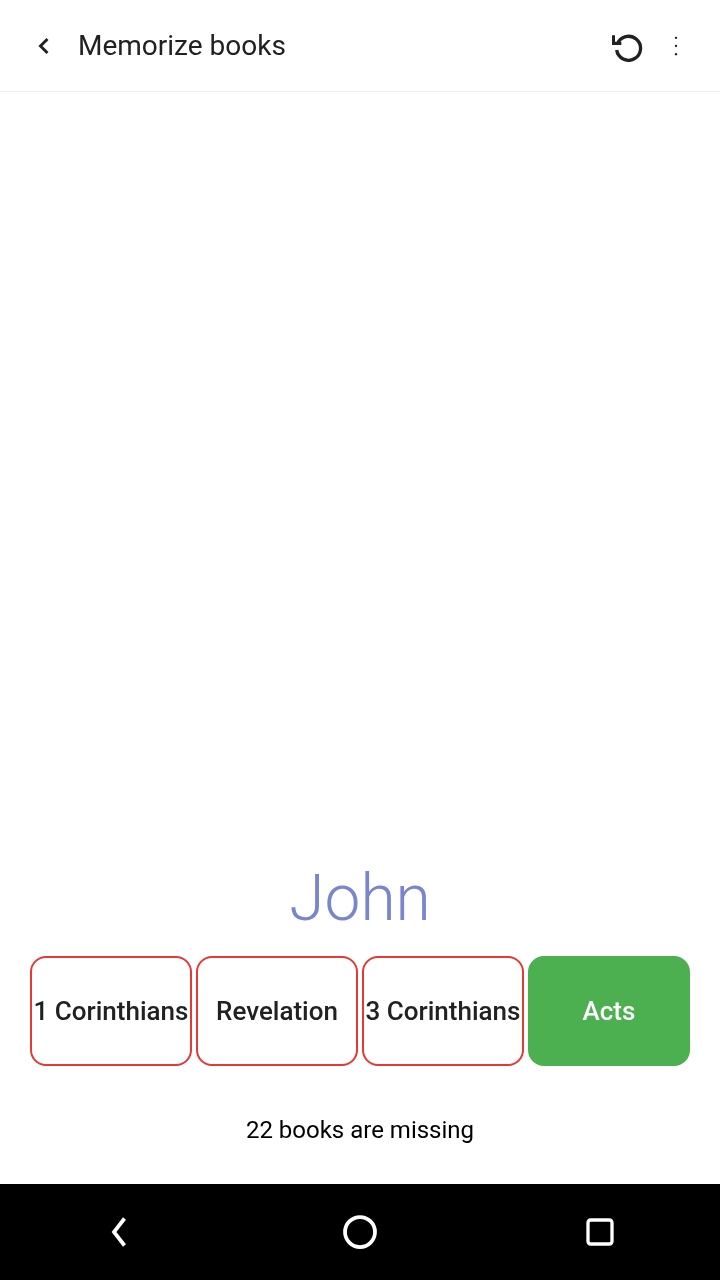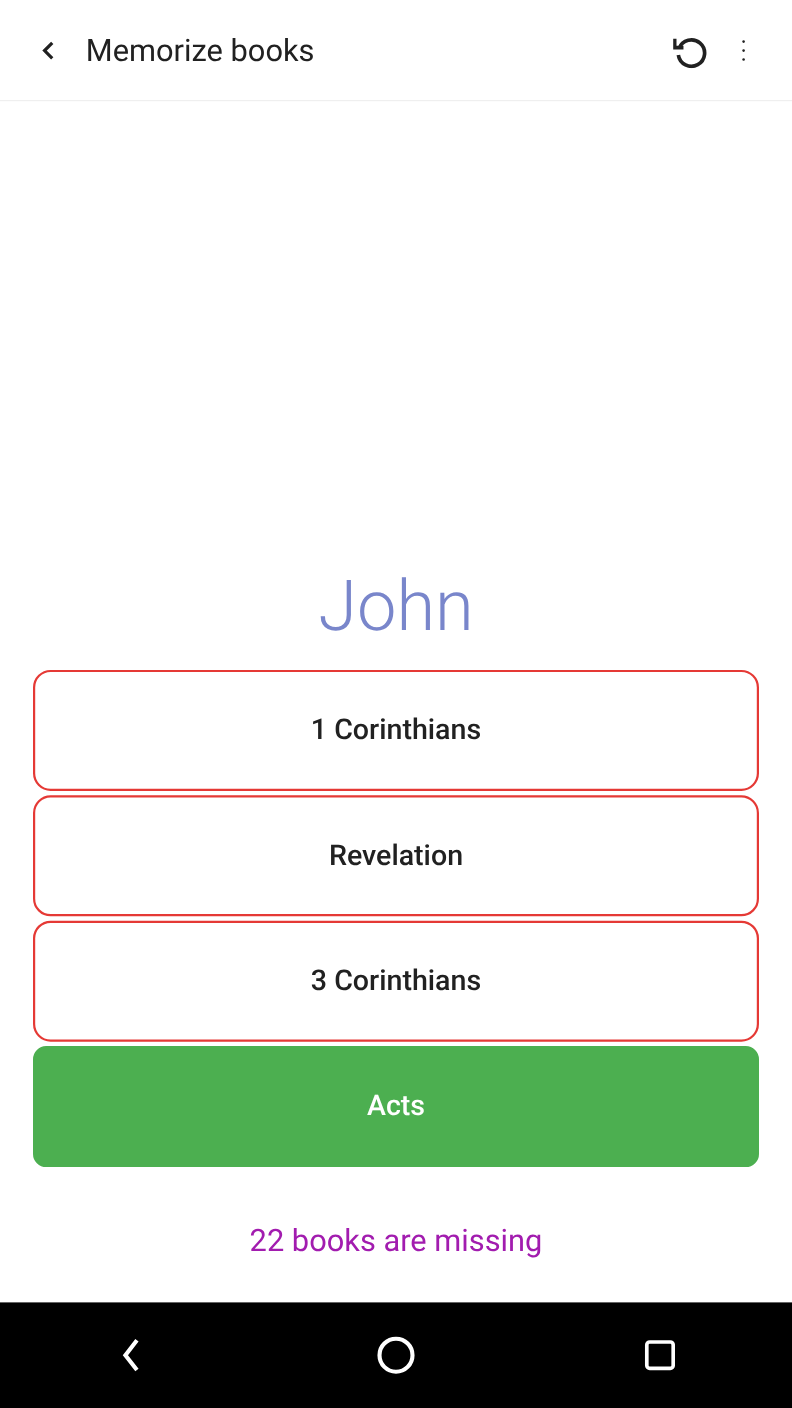--- a/index.html
+++ b/index.html
@@ -75,21 +75,21 @@
       color: #7986cb;
       font-weight: 300;
       text-align: center;
     }
 
     
     .answer-grid {
       width: 100%;
       padding: 20px 30px;
       display: grid;
-      grid-template-columns: 1fr;
+      grid-template-columns: 1fr 1fr 1fr 1fr;
       gap: 4px;
     }
 
     .answer-btn {
       height: 110px;
       border-radius: 16px;
       border: 2px solid #e53935;
       background: #ffffff;
       display: flex;
       align-items: center;
@@ -97,28 +97,27 @@
       cursor: pointer;
       font-size: 26px;
       font-weight: 500;
       color: #212121;
       text-align: center;
     }
     .answer-btn.correct {
       background: #4caf50;
       border-color: #4caf50;
       color: #ffffff;
-      border-radius: 12px;
     }
 
     
     .missing-text {
       padding: 30px 20px 40px;
-      font-size: 28px;
-      color: #a21caf;
+      font-size: 24px;
+      color: #000000;
       text-align: center;
     }
 
     
     .nav-bar {
       height: 96px;
       background: #000000;
       display: flex;
       align-items: center;
       justify-content: space-around;

